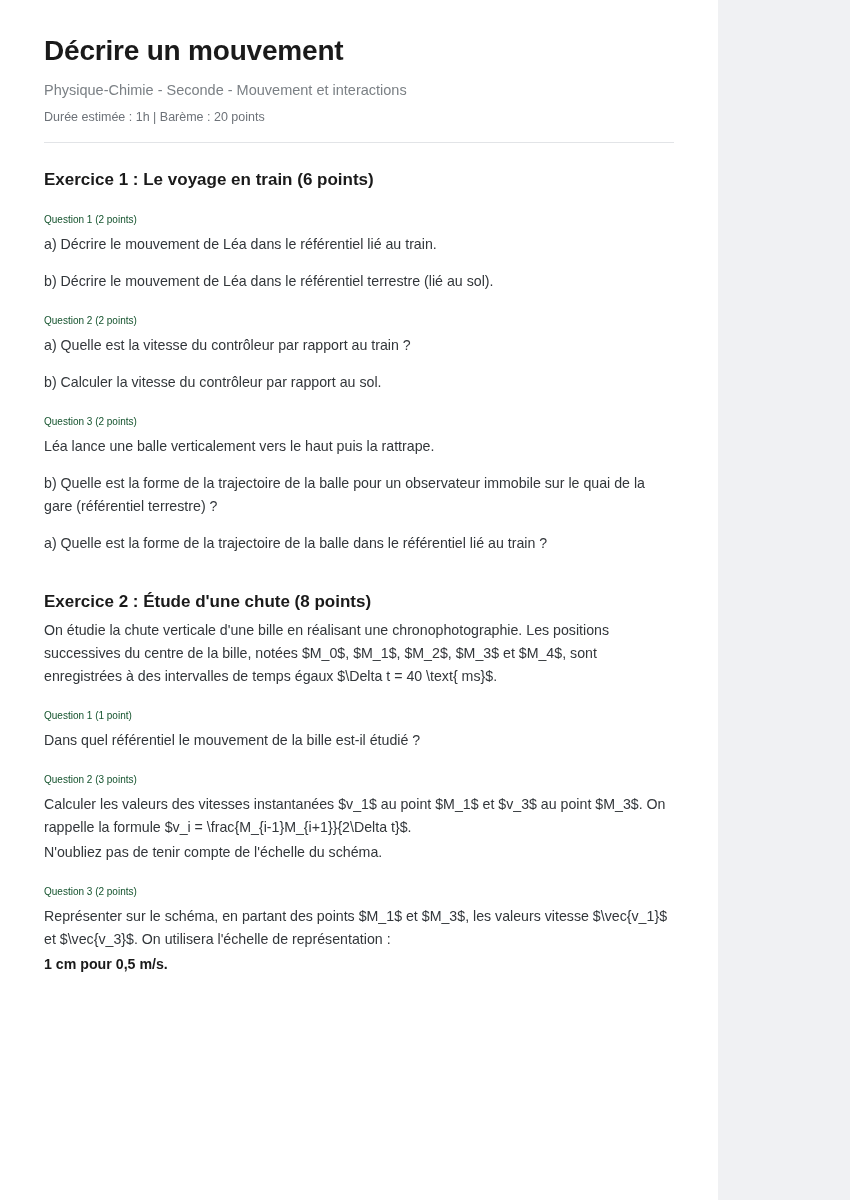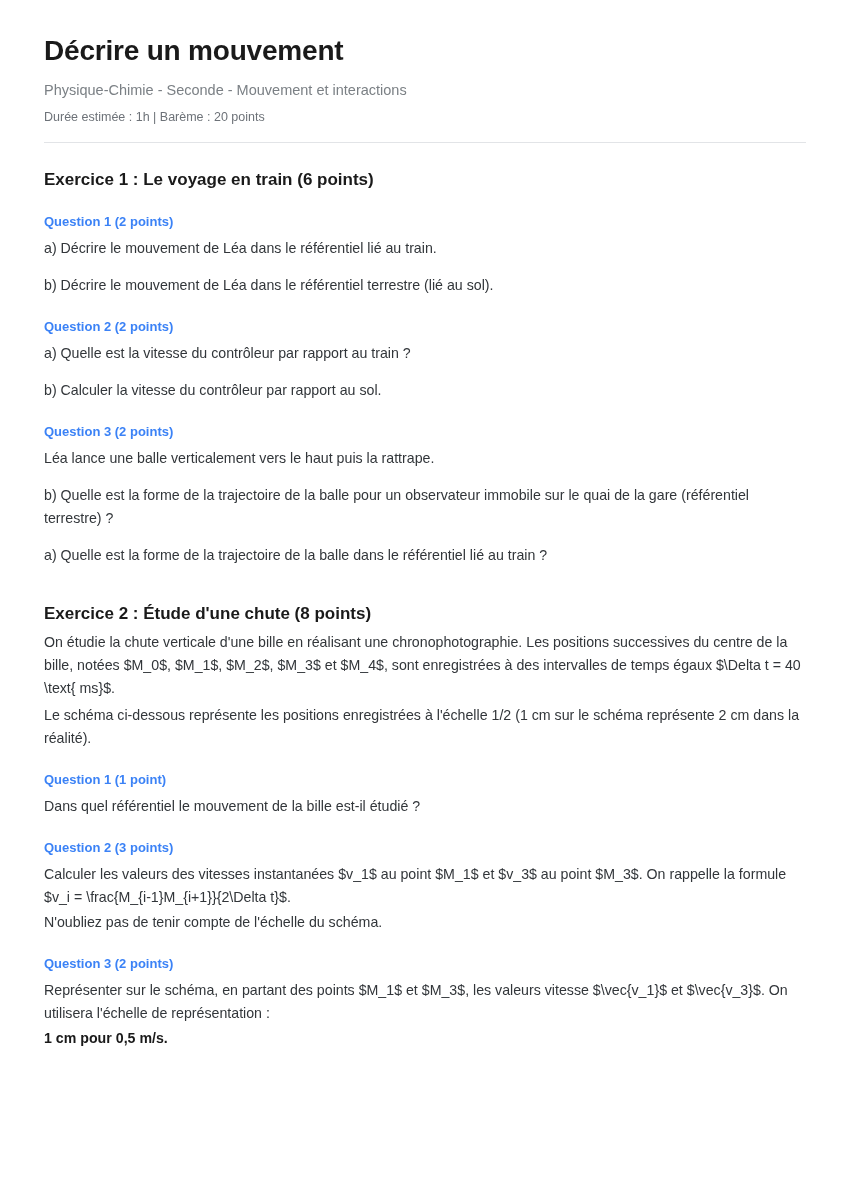--- a/index.html
+++ b/index.html
@@ -7,21 +7,21 @@
     padding: 0;
     background: #f0f1f3;
   }
   body {
     width: 850px;
     min-height: 1200px;
     font-family: "Liberation Sans", sans-serif;
     -webkit-font-smoothing: antialiased;
   }
   .page {
-    width: 850px;
+    width: 718px;
     min-height: 1200px;
     background: #ffffff;
     box-sizing: border-box;
     padding: 34px 44px 40px 44px;
   }
 
   .doc-title {
     font-size: 28px;
     font-weight: bold;
     color: #1a1a1a;
@@ -59,23 +59,23 @@
   .exercise-intro {
     font-size: 14.2px;
     color: #32363a;
     line-height: 1.62;
     margin: 0 0 4px 0;
   }
   .question-block {
     margin-top: 22px;
   }
   .question-title {
-    font-size: 13px;
-    font-weight: bold;
-    color: #3b82f6;
+    font-size: 10px;
+    font-weight: normal;
+    color: #14532d;
     margin: 0 0 8px 0;
   }
   .question-line {
     font-size: 14.2px;
     color: #32363a;
     line-height: 1.62;
     margin: 0 0 14px 0;
   }
   .question-line:last-child {
     margin-bottom: 0;
@@ -122,21 +122,20 @@
       <p class="question-line">b) Quelle est la forme de la trajectoire de la balle pour un observateur immobile sur le quai de la gare (référentiel terrestre) ?</p>
       <p class="question-line">a) Quelle est la forme de la trajectoire de la balle dans le référentiel lié au train ?</p>
     </div>
   </section>
 
   <div class="spacer-ex"></div>
 
   <section class="exercise">
     <h2 class="exercise-title">Exercice 2 : Étude d'une chute (8 points)</h2>
     <p class="exercise-intro">On étudie la chute verticale d'une bille en réalisant une chronophotographie. Les positions successives du centre de la bille, notées $M_0$, $M_1$, $M_2$, $M_3$ et $M_4$, sont enregistrées à des intervalles de temps égaux $\Delta t = 40 \text{ ms}$.</p>
-    <p class="exercise-intro">Le schéma ci-dessous représente les positions enregistrées à l'échelle 1/2 (1 cm sur le schéma représente 2 cm dans la réalité).</p>
 
     <div class="question-block">
       <h3 class="question-title">Question 1 (1 point)</h3>
       <p class="question-line">Dans quel référentiel le mouvement de la bille est-il étudié ?</p>
     </div>
 
     <div class="question-block">
       <h3 class="question-title">Question 2 (3 points)</h3>
       <p class="question-line tight">Calculer les valeurs des vitesses instantanées $v_1$ au point $M_1$ et $v_3$ au point $M_3$. On rappelle la formule $v_i = \frac{M_{i-1}M_{i+1}}{2\Delta t}$.</p>
       <p class="question-line">N'oubliez pas de tenir compte de l'échelle du schéma.</p>

